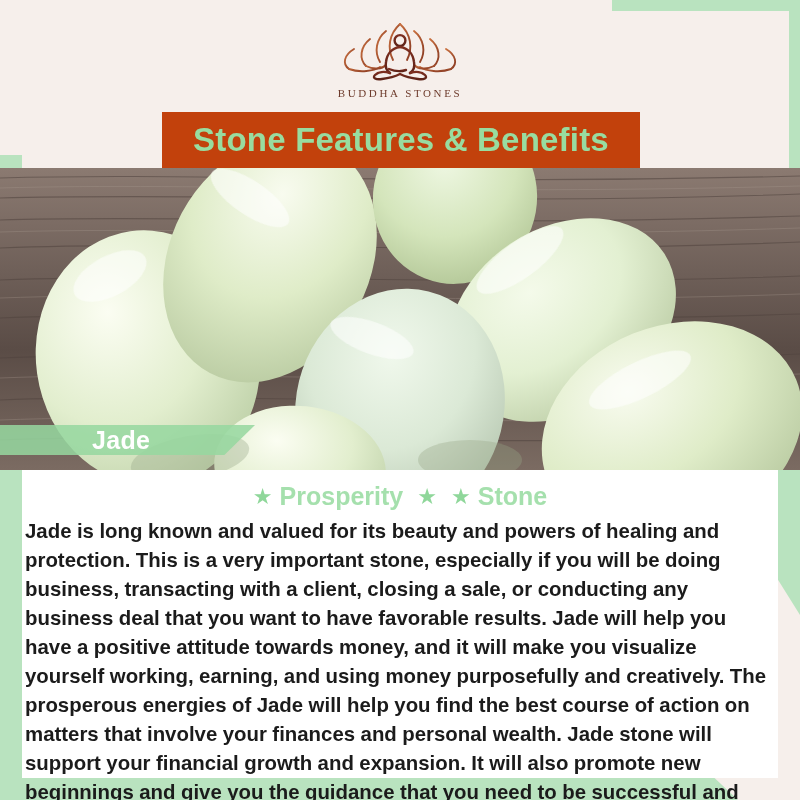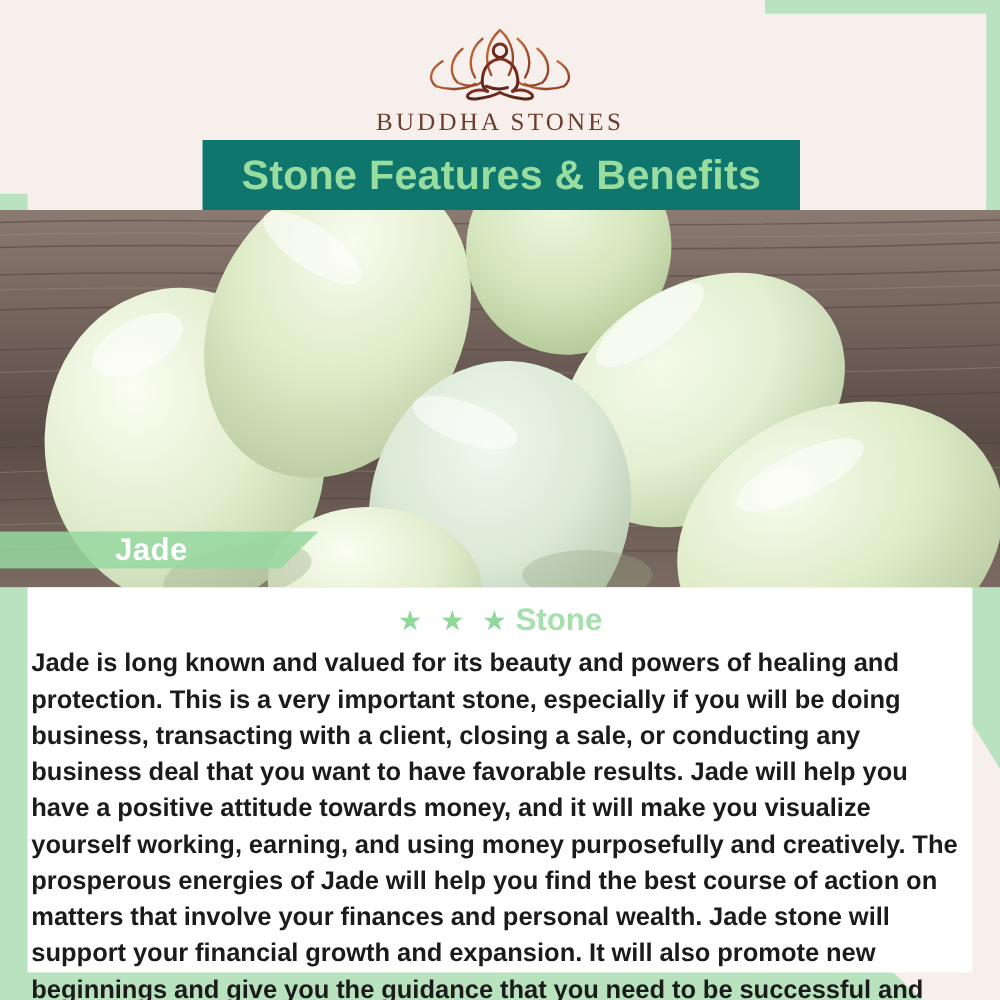--- a/index.html
+++ b/index.html
@@ -38,29 +38,29 @@
   
   #header {
     position:relative; height:118px;
     display:flex; flex-direction:column;
     align-items:center; justify-content:flex-start;
     padding-top:18px;
   }
   #logo-mark { width:148px; height:64px; display:block; }
   #logo-wordmark {
     font-family:"Liberation Serif", serif;
-    font-size:20px; letter-spacing:2.6px;
+    font-size:11px; letter-spacing:2.6px;
     color:#6d3b2c; margin-top:5px; font-weight:400;
   }
 
   
   #title-band {
     position:absolute; top:112px; left:162px;
     width:478px; height:56px;
-    background:#0f766e;
+    background:#c2410c;
     display:flex; align-items:center; justify-content:center;
     z-index:3;
   }
   #title-text {
     font-family:"Liberation Sans Narrow","Liberation Sans", sans-serif;
     font-weight:bold; font-size:33px; letter-spacing:.2px;
     color:#98dca0; white-space:nowrap;
     transform:scaleX(1.0);
   }
 
@@ -248,20 +248,21 @@
 </div>
 
 <div id="jade-banner">
   <span id="jade-label">Jade</span>
 </div>
 
 <div id="content">
   <div id="keywords">
     <div class="kw">
       <span class="kw-star">★</span>
+      <span class="kw-label">Prosperity</span>
     </div>
     <div class="kw">
       <span class="kw-star">★</span>
     </div>
     <div class="kw">
       <span class="kw-star">★</span>
       <span class="kw-label">Stone</span>
     </div>
   </div>
 

